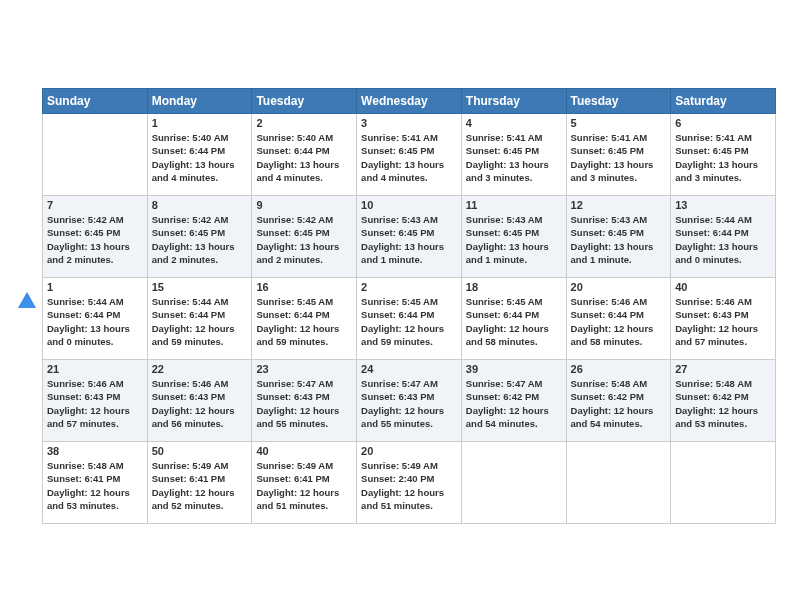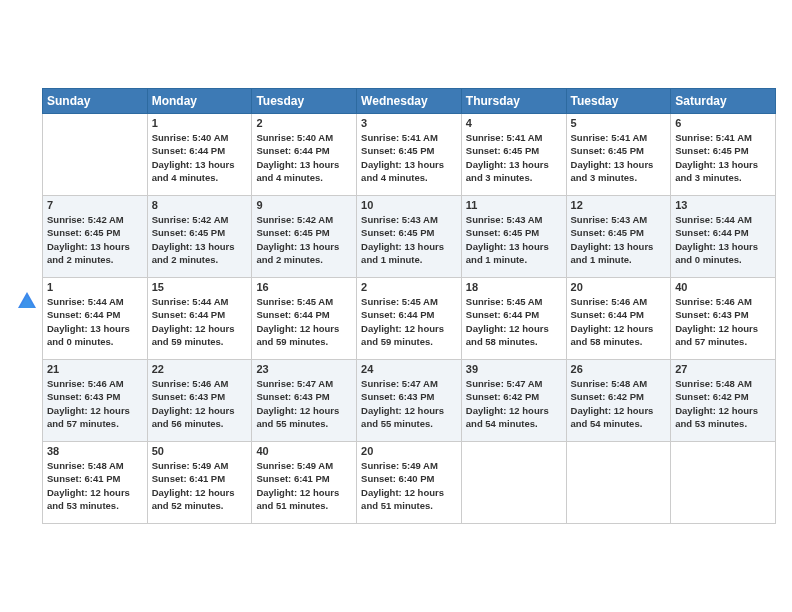--- a/index.html
+++ b/index.html
@@ -370,21 +370,21 @@
           <div class="day-info">
             <span>Sunrise: 5:49 AM</span><br>
             <span>Sunset: 6:41 PM</span><br>
             <span>Daylight: 12 hours and 51 minutes.</span>
           </div>
         </td>
           <td>
           <span class="day-number">20</span>
           <div class="day-info">
             <span>Sunrise: 5:49 AM</span><br>
-            <span>Sunset: 6:40 PM</span><br>
+            <span>Sunset: 2:40 PM</span><br>
             <span>Daylight: 12 hours and 51 minutes.</span>
           </div>
         </td>
           <td class="empty-cell"></td>
           <td class="empty-cell"></td>
           <td class="empty-cell"></td>
         </tr>
       </tbody>
   </table>
 </div>

